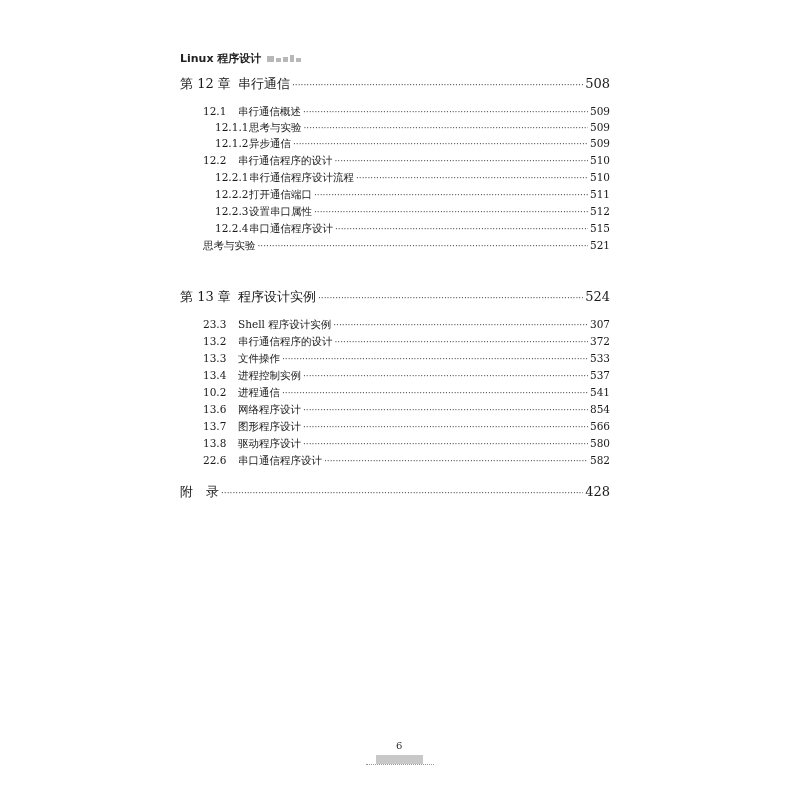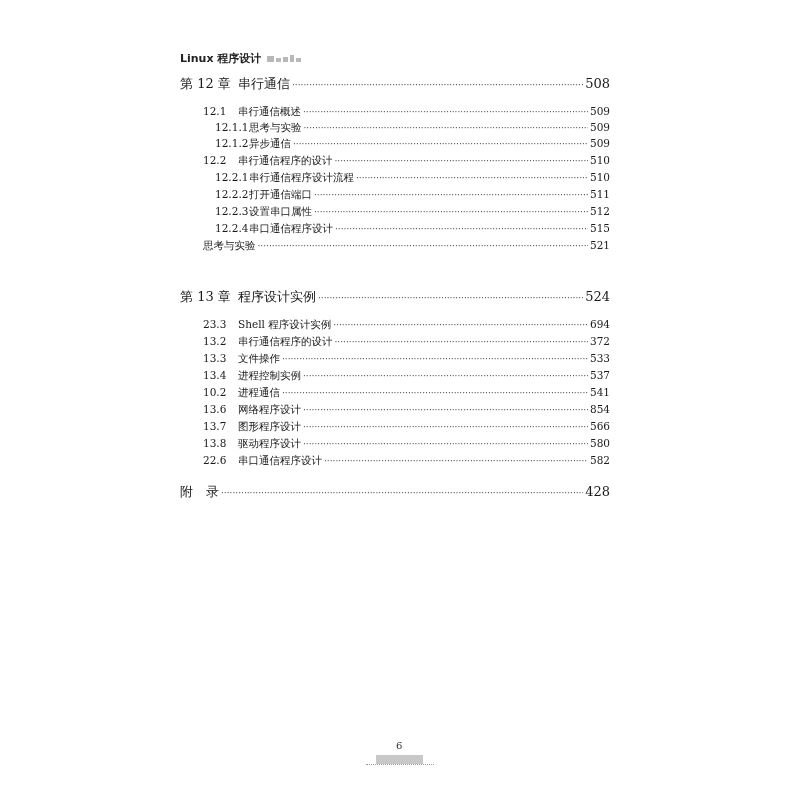--- a/index.html
+++ b/index.html
@@ -109,21 +109,21 @@
     <span class="num">第 13 章</span>
     <span class="title">程序设计实例</span>
     <span class="leader"></span>
     <span class="page">524</span>
   </div>
 
   <div class="row section l1" style="top:243px">
     <span class="num">23.3</span>
     <span class="title">Shell 程序设计实例</span>
     <span class="leader"></span>
-    <span class="page">694</span>
+    <span class="page">307</span>
   </div>
   <div class="row section l1" style="top:260px">
     <span class="num">13.2</span>
     <span class="title">串行通信程序的设计</span>
     <span class="leader"></span>
     <span class="page">372</span>
   </div>
   <div class="row section l1" style="top:277px">
     <span class="num">13.3</span>
     <span class="title">文件操作</span>

